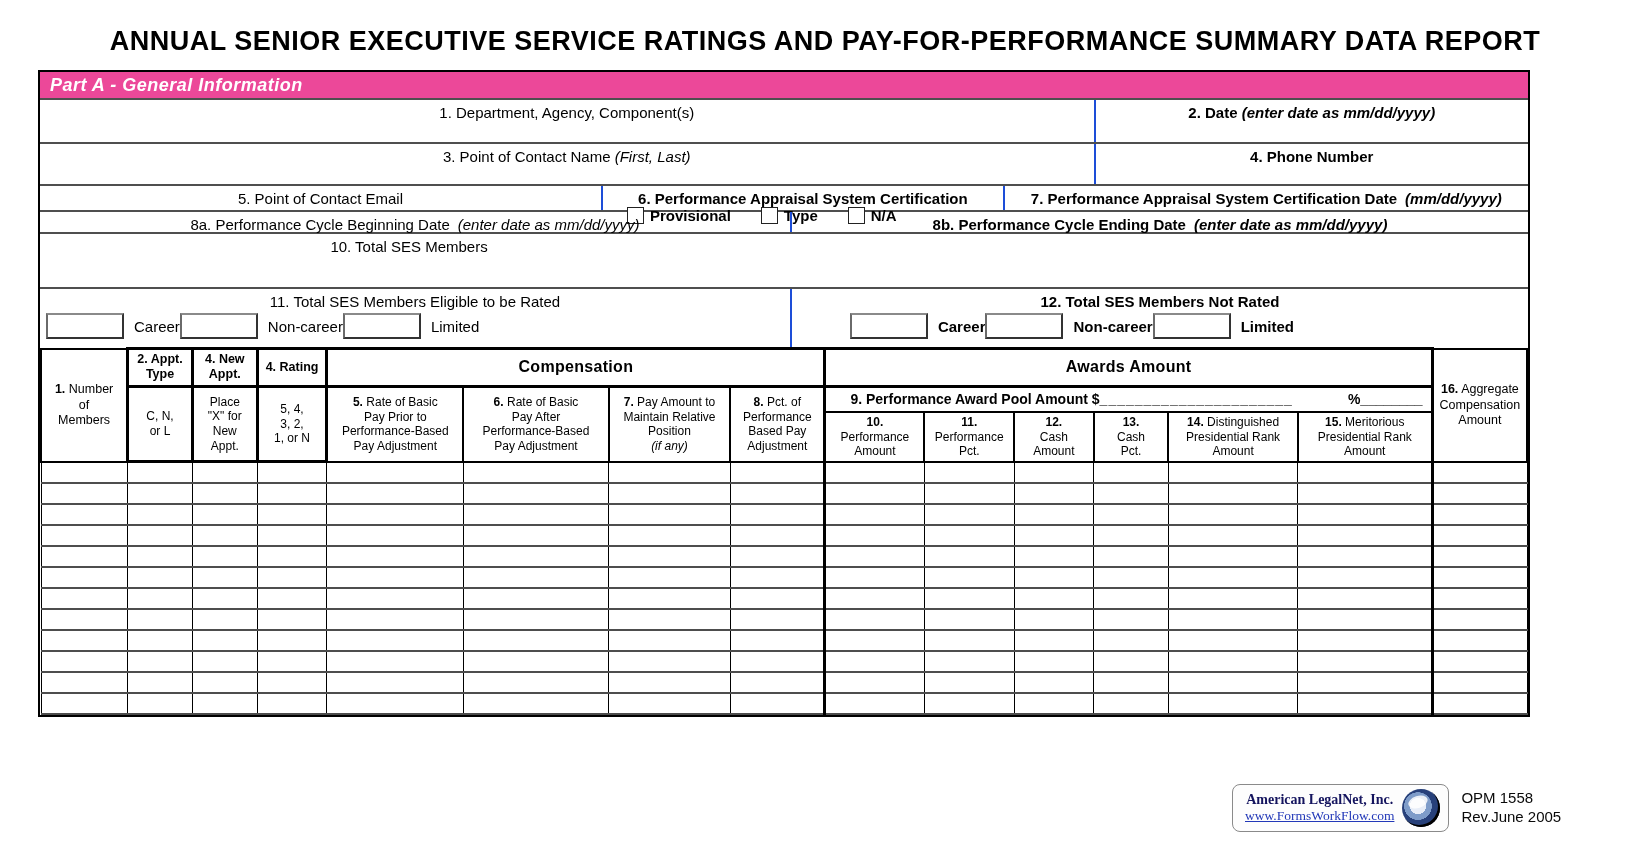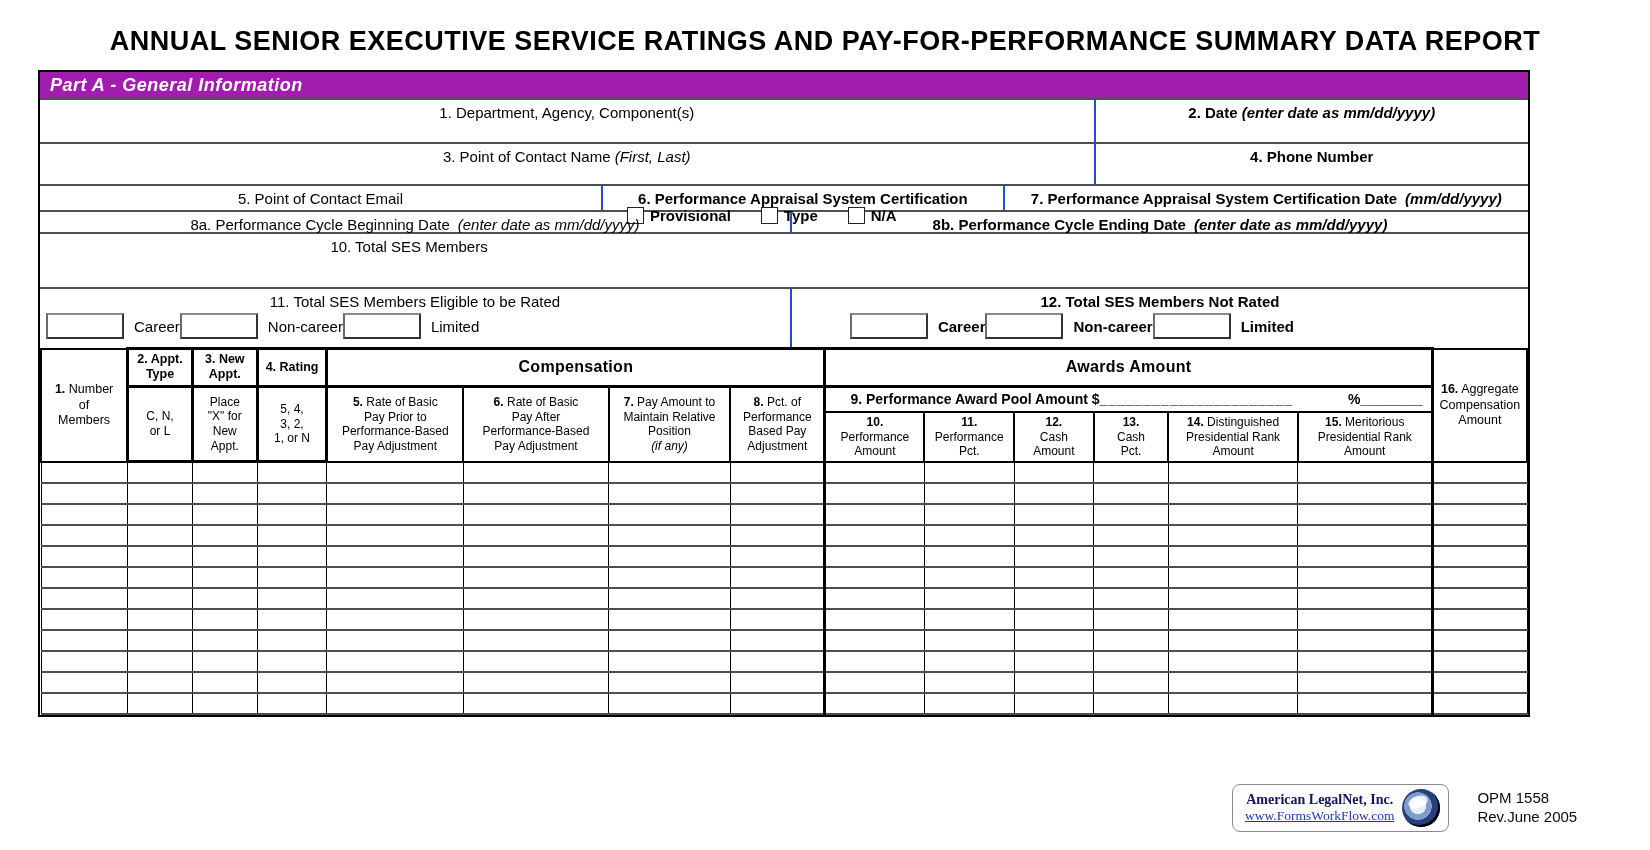--- a/index.html
+++ b/index.html
@@ -11,21 +11,21 @@
   .title {
     position:absolute; top:26px; left:0; width:100%;
     text-align:center; font-size:27px; font-weight:bold; letter-spacing:0.5px;
     white-space:nowrap;
   }
   .form {
     position:absolute; left:38px; top:70px; width:1492px;
     border:2px solid #000; background:#fff;
   }
   .bar {
-    background:#a21caf; color:#fff; height:26px; display:flex; align-items:center;
+    background:#ec4899; color:#fff; height:26px; display:flex; align-items:center;
     font-weight:bold; font-style:italic; font-size:18px; padding-left:10px;
     letter-spacing:0.5px;
   }
   .pa-row { display:flex; border-top:2px solid #4f4f4f; }
   .pa-row:first-of-type { border-top:none; }
   .pa-cell { padding:4px 6px; display:flex; flex-direction:column; }
   .pa-cell + .pa-cell { border-left:2px solid #1d4ed8;font-weight:bold; }
   .lbl { font-size:15px;text-align:center; }
   .lbl i { font-size:15px; }
   .note-gap { margin-left:8px; }
@@ -75,21 +75,21 @@
   .url { color:#2238b8; font-size:13.5px; text-decoration:underline; white-space:nowrap; }
   .globe {
     width:38px; height:38px; border-radius:50%; margin-left:8px; position:relative;
     background:radial-gradient(circle at 42% 45%, #e8eef8 0 26%, #7e9cc9 27% 45%, #27407a 46% 66%, #0d1230 67% 100%);
     box-shadow:inset -2px -2px 0 #000;
   }
   .globe:after {
     content:""; position:absolute; left:6px; top:7px; width:20px; height:12px;
     border-radius:50%; background:rgba(255,255,255,0.85); transform:rotate(-18deg);
   }
-  .opm { margin-left:28px; font-size:15px; line-height:1.25; color:#0a0a0a; }
+  .opm { margin-left:12px; font-size:15px; line-height:1.25; color:#0a0a0a; }
 </style>
 </head>
 <body>
 
 <div class="page">
 
   <div class="title">ANNUAL SENIOR EXECUTIVE SERVICE RATINGS AND PAY-FOR-PERFORMANCE SUMMARY DATA REPORT</div>
 
   <div class="form">
 
@@ -200,21 +200,21 @@
           <col style="width:9.05%">
           <col style="width:6.37%">
       </colgroup>
       <thead>
         <tr class="h1">
           <td rowspan="3" class="side pre"><b>1.</b><span> Number
 of
 Members</span></td>
           <td class="ht pre heavy">2. Appt.
 Type</td>
-          <td class="ht pre heavy">3. New
+          <td class="ht pre heavy">4. New
 Appt.</td>
           <td class="ht pre heavy">4. Rating</td>
           <td colspan="4" class="group heavy">Compensation</td>
           <td colspan="6" class="group heavy">Awards Amount</td>
           <td rowspan="3" class="side pre thickl"><b>16.</b><span> Aggregate
 Compensation
 Amount</span></td>
         </tr>
         <tr class="h2">
           <td rowspan="2" class="pre heavy">C, N,

